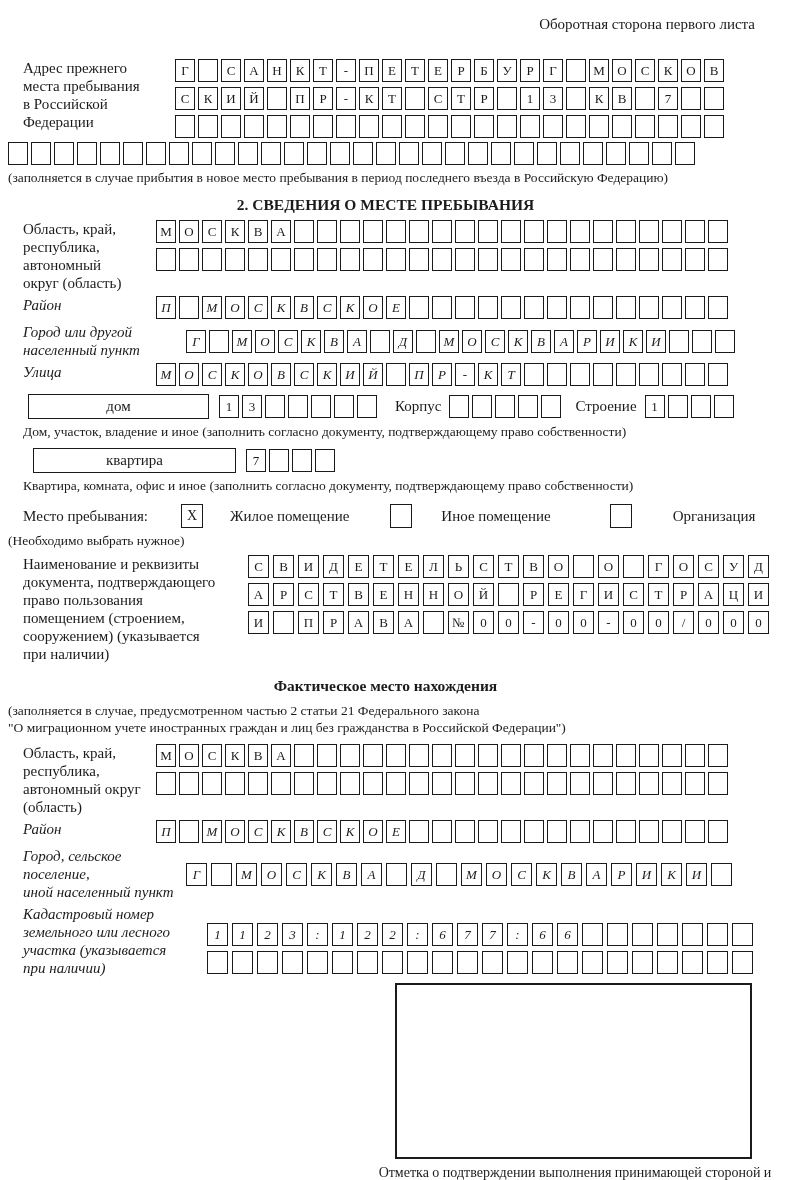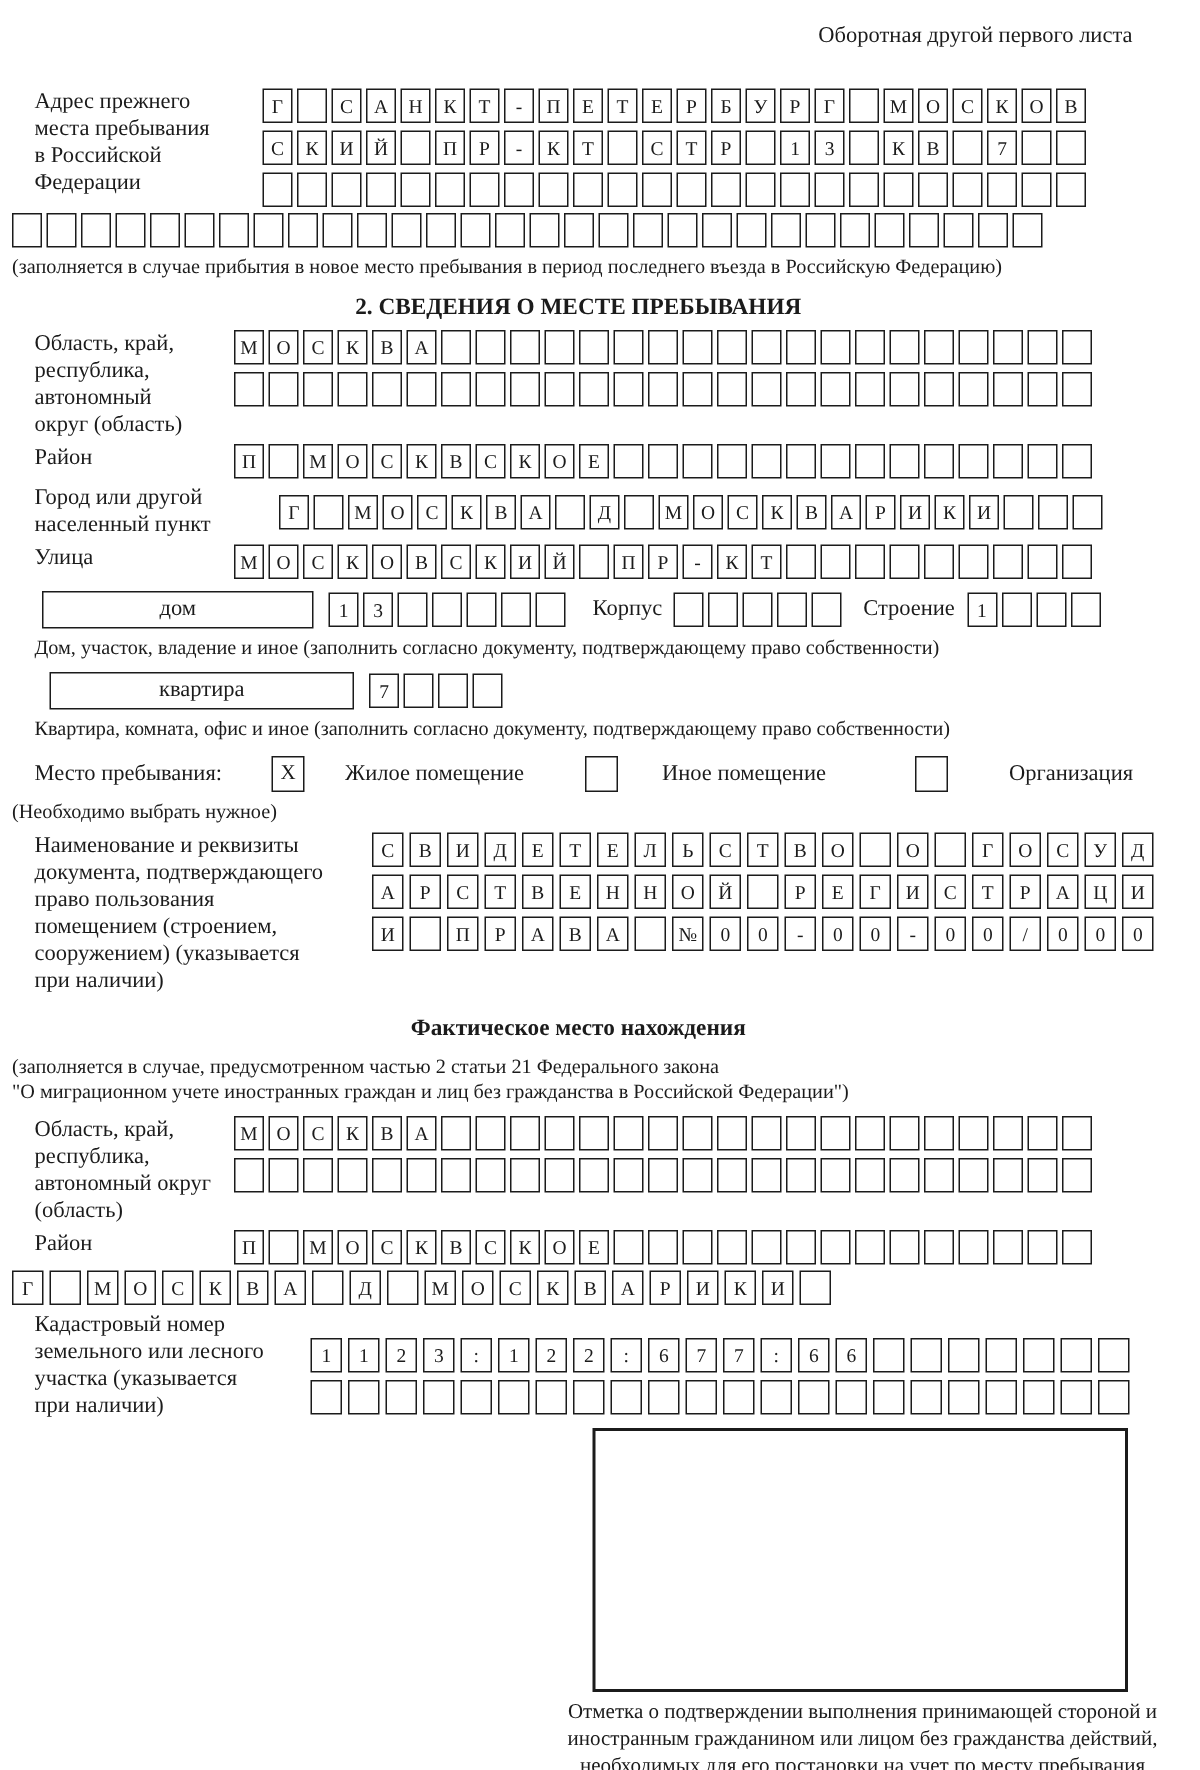--- a/index.html
+++ b/index.html
@@ -47,29 +47,29 @@
     display:flex;align-items:center;justify-content:center;font-size:14px;
   }
   .stamp-box{
     box-sizing:border-box;margin-left:387px;width:357px;height:176px;
     border:2px solid #1b1b1b;
   }
   .stamp-caption{
     width:430px;margin-left:352px;margin-top:5px;text-align:center;
     font-size:14px;line-height:18px;
   }
-  .mt4{margin-top:4px;} .mt6{margin-top:6px;} .mt8{margin-top:8px;}
+  .mt4{margin-top:4px;font-style:italic;} .mt6{margin-top:6px;} .mt8{margin-top:8px;}
   .mt10{margin-top:10px;} .mt14{margin-top:14px;} .mt26{margin-top:26px;}
 </style>
 </head>
 <body>
 
 <div class="sheet">
 
-  <div class="header-note">Оборотная другой первого листа</div>
+  <div class="header-note">Оборотная сторона первого листа</div>
 
   <div class="field mt26">
     <div class="label lbl-w167">Адрес прежнего
 места пребывания
 в Российской
 Федерации</div>
     <div class="rows">
       <div class="boxrow">
           <span class="cell">Г</span>
           <span class="cell"></span>
@@ -569,20 +569,22 @@
         <span class="cell"></span>
         <span class="cell"></span>
         <span class="cell"></span>
         <span class="cell"></span>
         <span class="cell"></span>
         <span class="cell"></span>
       </div>
   </div>
 
   <div class="field mt4" style="align-items:center;">
+    <div class="label lbl-w178">Город, сельское поселение,
+иной населенный пункт</div>
     <div class="boxrow wide">
         <span class="cell">Г</span>
         <span class="cell"></span>
         <span class="cell">М</span>
         <span class="cell">О</span>
         <span class="cell">С</span>
         <span class="cell">К</span>
         <span class="cell">В</span>
         <span class="cell">А</span>
         <span class="cell"></span>

